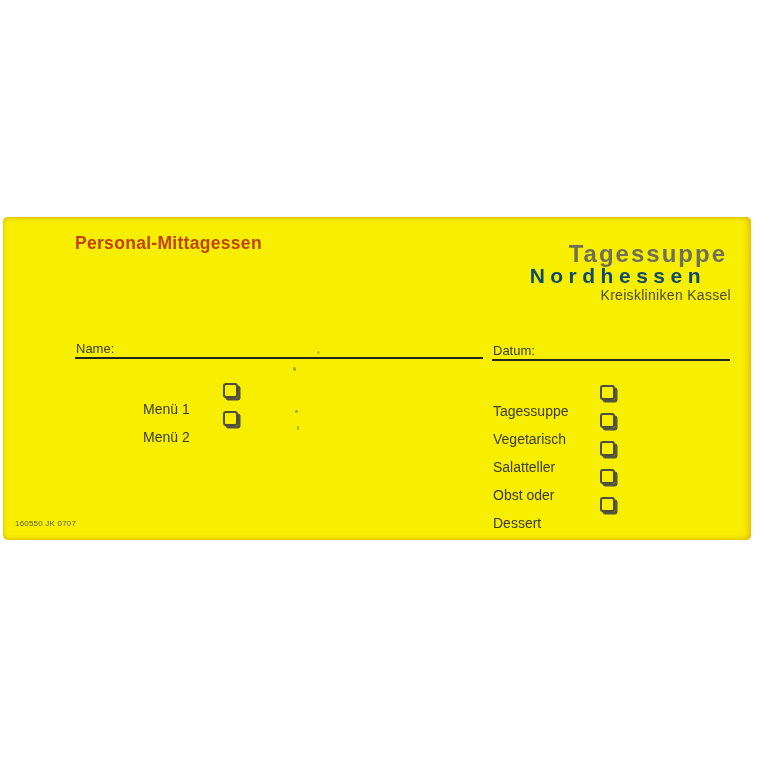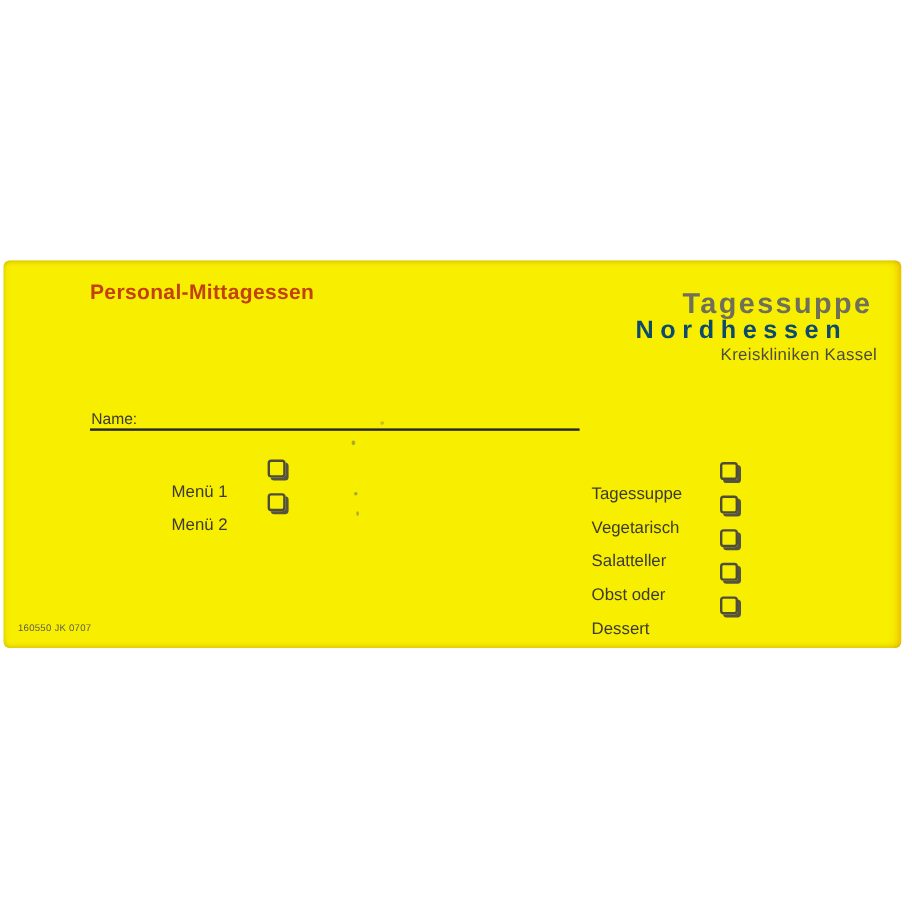--- a/index.html
+++ b/index.html
@@ -135,20 +135,23 @@
     <div>
       <div class="logo-line logo-1">Tagessuppe</div>
       <div class="logo-line logo-2">Nordhessen</div>
       <div class="logo-line logo-3">Kreiskliniken Kassel</div>
     </div>
 
     <div class="field field-name">
       <span class="field-label">Name:</span>
     </div>
 
+    <div class="field field-datum">
+      <span class="field-label">Datum:</span>
+    </div>
 
     <div class="opt-row row-l row-l1">
       <span class="opt-label">Menü 1</span>
       <span class="checkbox"></span>
     </div>
     <div class="opt-row row-l row-l2">
       <span class="opt-label">Menü 2</span>
       <span class="checkbox"></span>
     </div>
 

